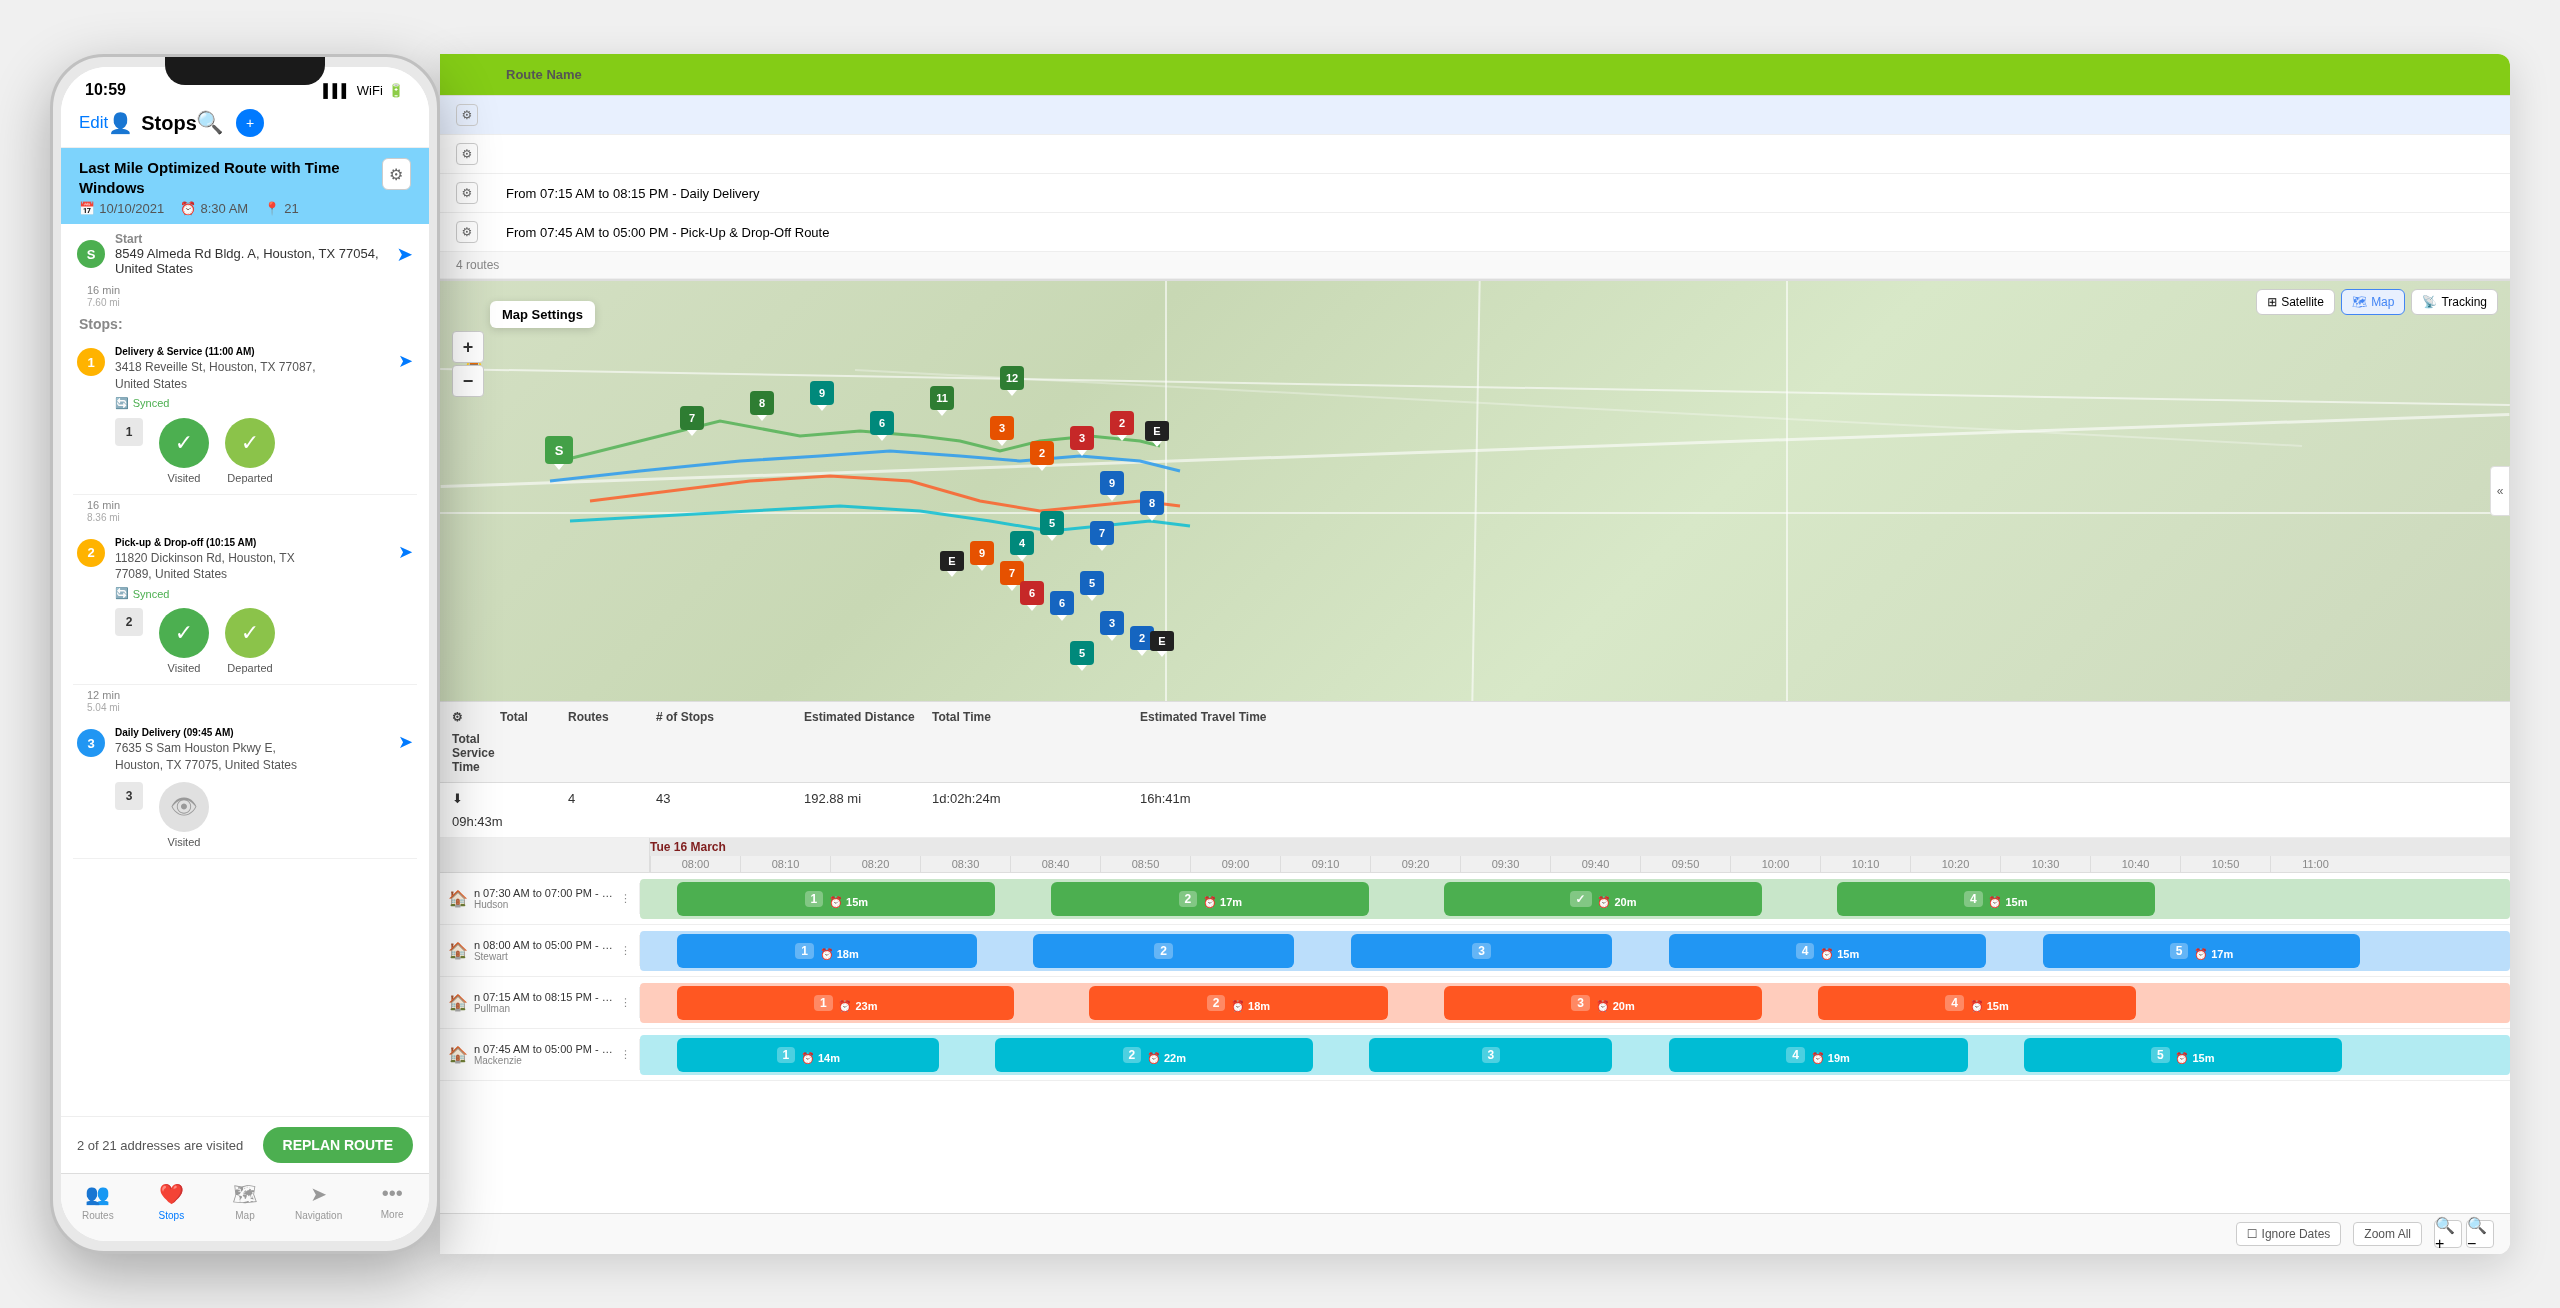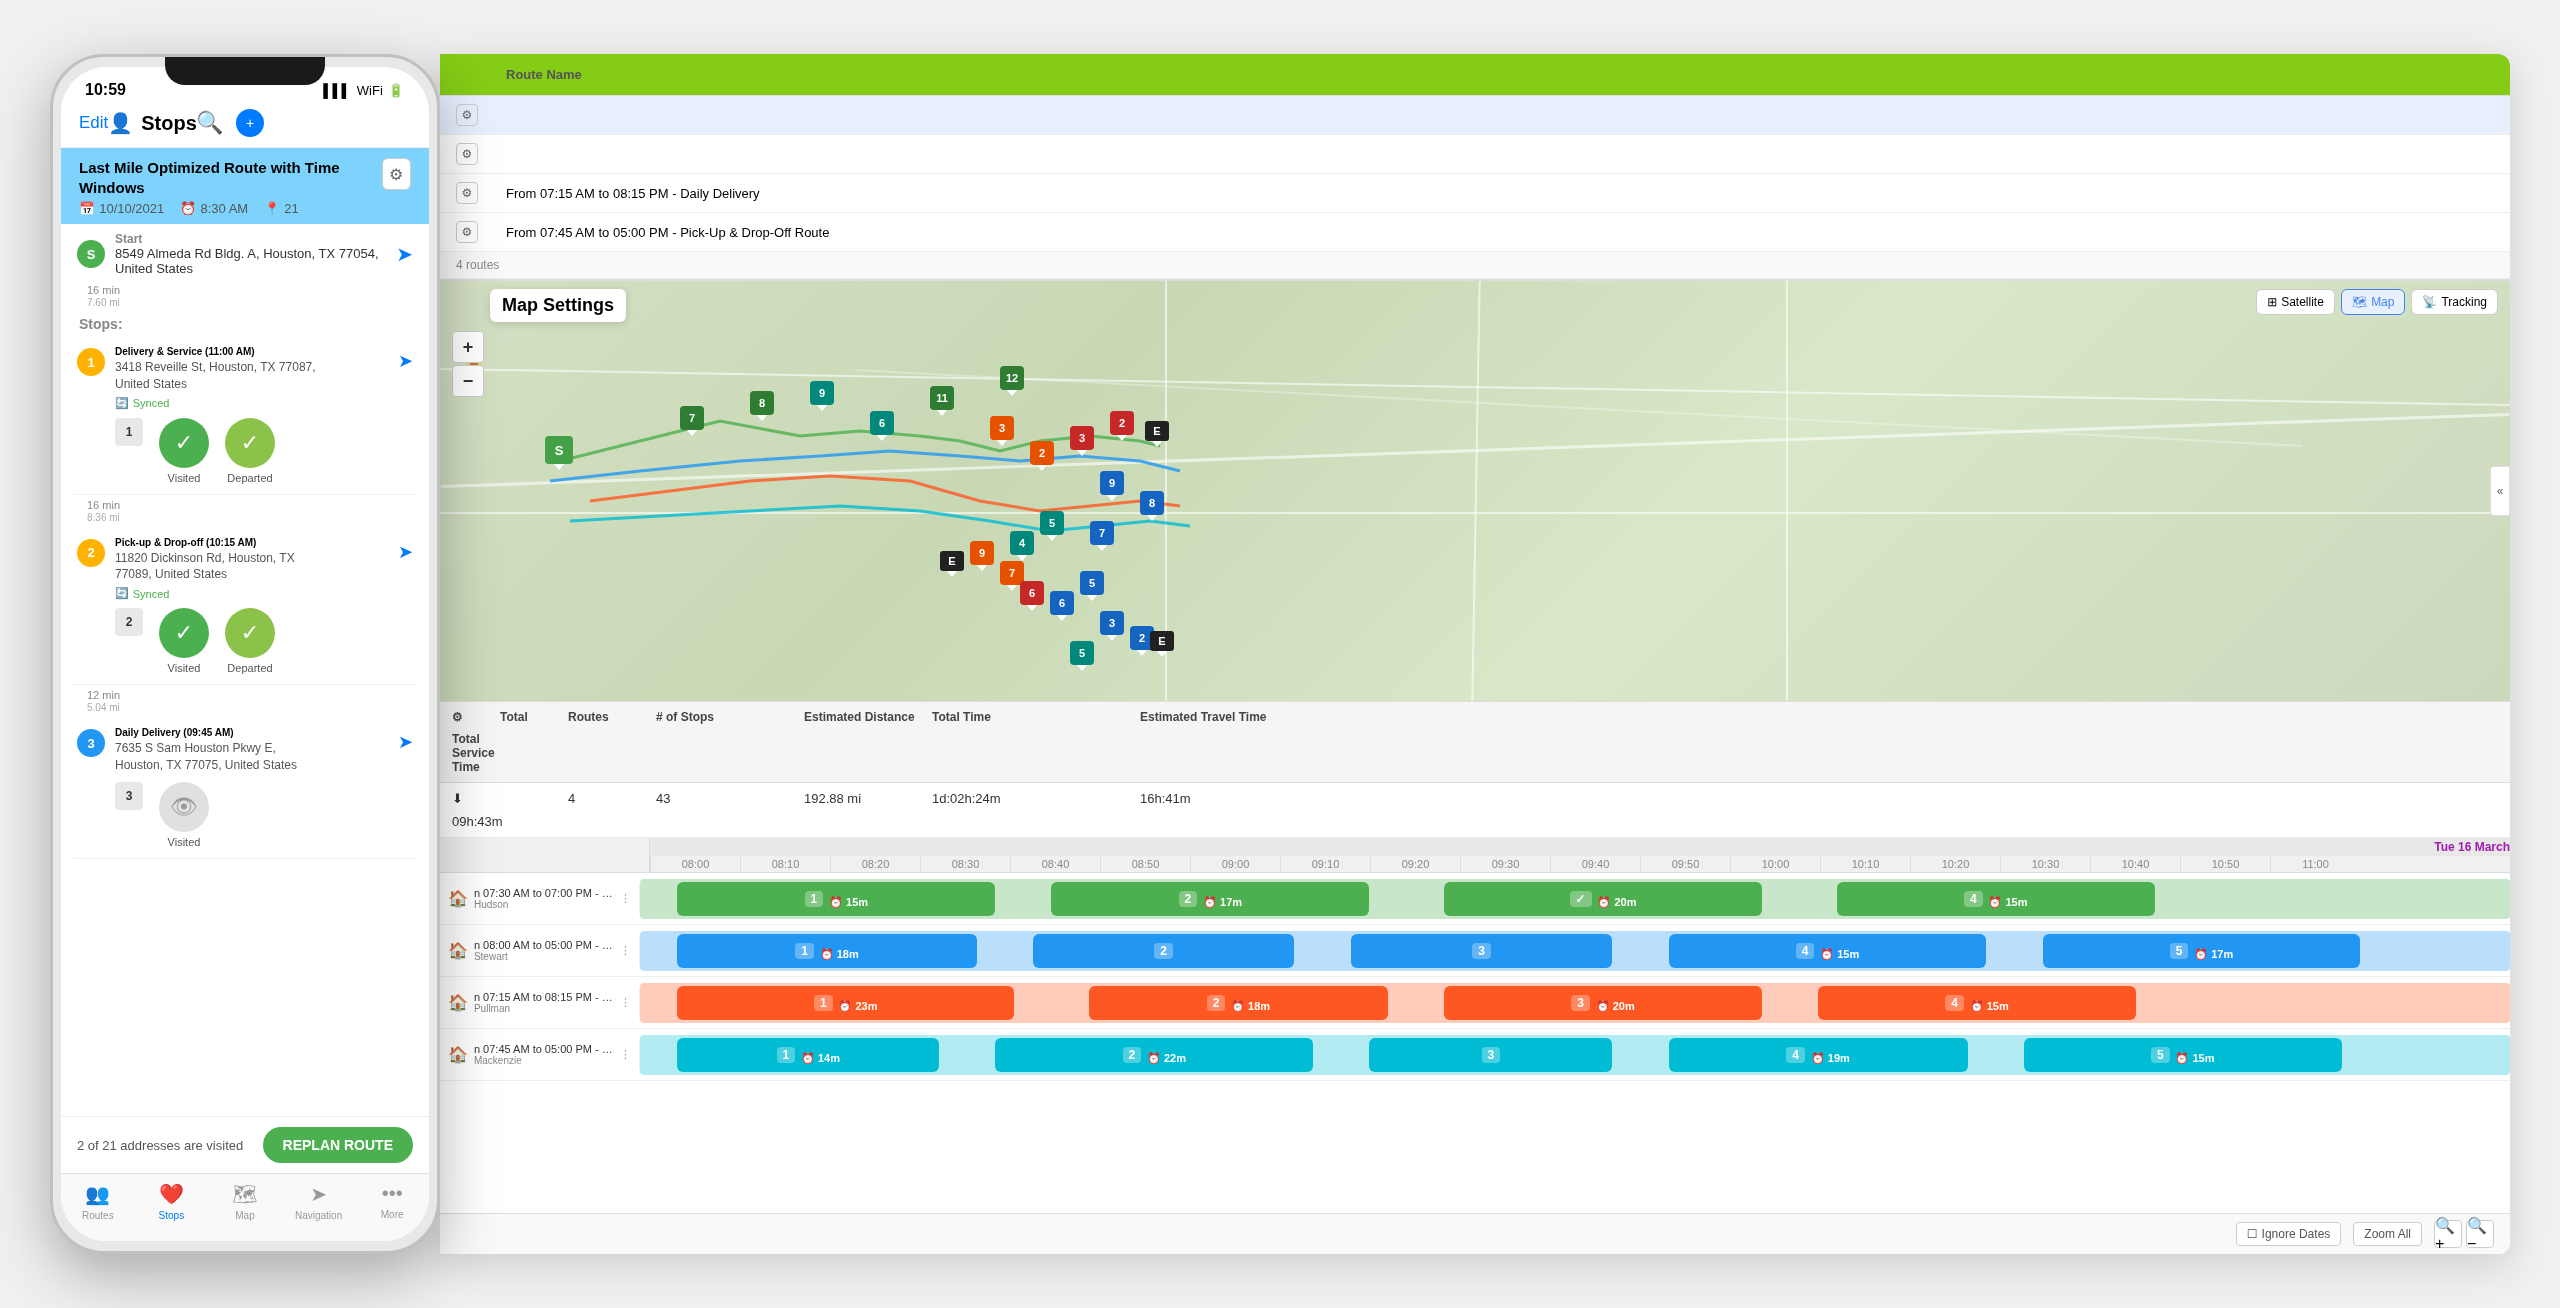--- a/index.html
+++ b/index.html
@@ -217,22 +217,22 @@
       position: absolute; top: 50px; left: 12px; display: flex; flex-direction: column; gap: 2px;
     }
     .map-btn {
       width: 32px; height: 32px; background: white; border: 1px solid #ccc;
       display: flex; align-items: center; justify-content: center;
       font-size: 18px; cursor: pointer; font-weight: 700; color: #333;
       border-radius: 4px;
     }
 
     .map-settings-panel {
-      position: absolute; top: 8px; left: 50px; background: white;
-      border-radius: 6px; padding: 6px 12px; font-size: 18px; font-weight: 600;
+      position: absolute; top: 20px; left: 50px; background: white;
+      border-radius: 6px; padding: 6px 12px; font-size: 13px; font-weight: 600;
       box-shadow: 0 2px 8px rgba(0,0,0,0.15);
     }
 
     .map-top-right {
       position: absolute; top: 8px; right: 12px;
       display: flex; gap: 6px;
     }
     .map-view-btn {
       background: white; border: 1px solid #ccc; border-radius: 6px;
       padding: 5px 10px; font-size: 12px; cursor: pointer; display: flex; align-items: center; gap: 4px;
@@ -672,21 +672,21 @@
         <span>16h:41m</span>
         <span>09h:43m</span>
       </div>
     </div>
 
     <div class="timeline-section">
 
       <div style="display:flex;background:#f0f0f0;border-bottom:1px solid #ddd;">
         <div style="width:210px;flex-shrink:0;border-right:1px solid #ddd;"></div>
         <div style="flex:1;overflow:hidden;">
-          <div style="text-align:right;font-size:12px;color:#a21caf;font-weight:600;padding:2px 0;background:#e8e8e8;">Tue 16 March</div>
+          <div style="text-align:left;font-size:12px;color:#7f1d1d;font-weight:600;padding:2px 0;background:#e8e8e8;">Tue 16 March</div>
           <div style="display:flex;">
             <div class="time-tick">08:00</div>
             <div class="time-tick">08:10</div>
             <div class="time-tick">08:20</div>
             <div class="time-tick">08:30</div>
             <div class="time-tick">08:40</div>
             <div class="time-tick">08:50</div>
             <div class="time-tick">09:00</div>
             <div class="time-tick">09:10</div>
             <div class="time-tick">09:20</div>

